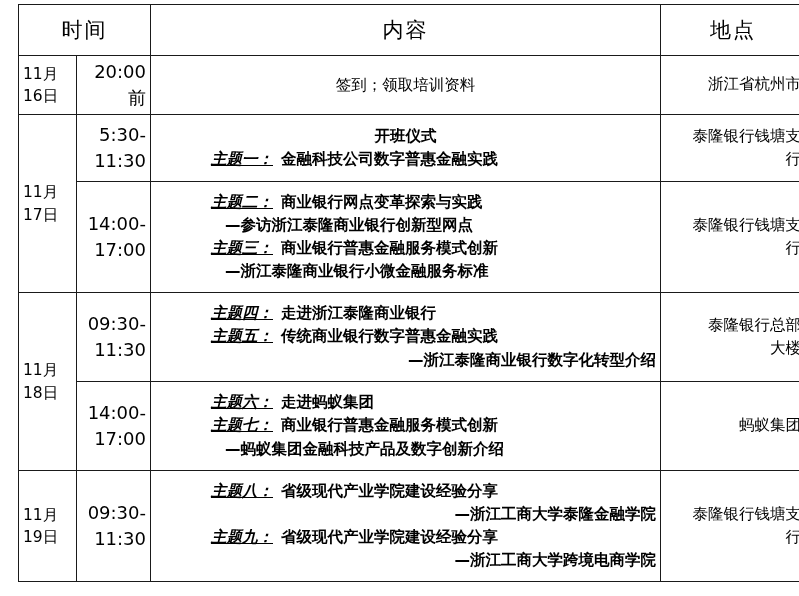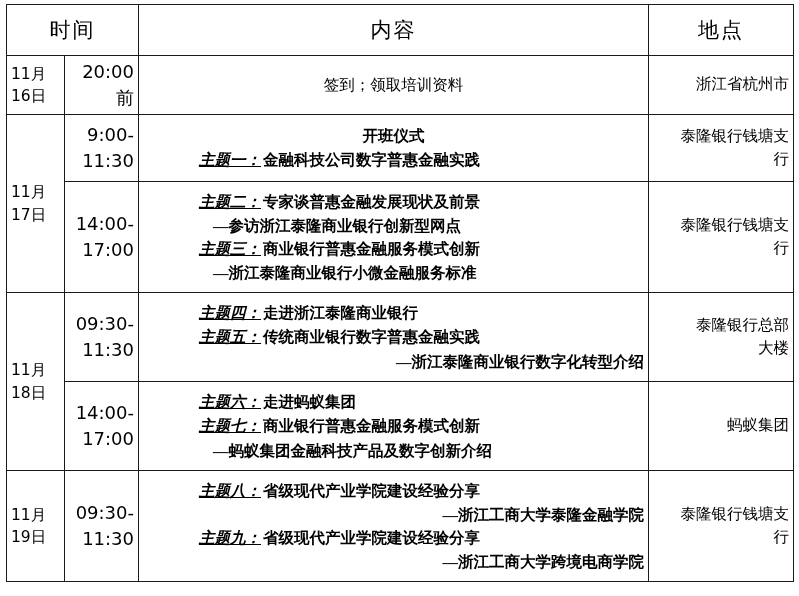--- a/index.html
+++ b/index.html
@@ -11,21 +11,21 @@
     width: 799px;
     height: 596px;
     font-family: "DejaVu Sans", "Liberation Sans", sans-serif;
     color: #000000;
     overflow: hidden;
   }
   .sheet {
     width: 799px;
     height: 492px;
     box-sizing: border-box;
-    padding: 4px 6px 4px 6px;
+    padding: 4px 6px 4px 18px;
   }
   table.schedule {
     border-collapse: collapse;
     width: 787px;
     table-layout: fixed;
   }
   table.schedule td, table.schedule th {
     border: 1.5px solid #1a1a1a;
     padding: 2px 4px;
     vertical-align: middle;
@@ -76,25 +76,24 @@
   .line {
     white-space: nowrap;
   }
   .line.center {
     text-align: center;
   }
   .topic {
     font-weight: bold;
     font-style: italic;
     text-decoration: underline;
-    margin-right: 2px;
+    margin-right: 8px;
   }
   .bold {
     font-weight: bold;
-    font-family: Liberation Serif, serif;
   }
   .indent-1 { padding-left: 56px; }
   .indent-2 { padding-left: 70px; }
   .indent-3 { padding-left: 84px; text-align: right; }
 </style>
 </head>
 <body>
 
 <div class="sheet">
   <table class="schedule">
@@ -123,40 +122,40 @@
         <td class="cell-center" style="height:54px;">签到；领取培训资料</td>
         <td class="cell-place">浙江省杭州市</td>
       </tr>
 
       <tr>
         <td class="cell-date" rowspan="2">
           <div class="line">11月</div>
           <div class="line">17日</div>
         </td>
         <td class="cell-time">
-          <div class="line">9:00-</div>
+          <div class="line">5:30-</div>
           <div class="line">11:30</div>
         </td>
         <td class="cell-content" style="height:62px;">
           <div class="line center bold">开班仪式</div>
           <div class="line indent-1"><span class="topic">主题一：</span><span class="bold">金融科技公司数字普惠金融实践</span></div>
         </td>
         <td class="cell-place">
           <div class="line">泰隆银行钱塘支</div>
           <div class="line">行</div>
         </td>
       </tr>
 
       <tr>
         <td class="cell-time">
           <div class="line">14:00-</div>
           <div class="line">17:00</div>
         </td>
         <td class="cell-content" style="height:106px;">
-          <div class="line indent-1"><span class="topic">主题二：</span><span class="bold">专家谈普惠金融发展现状及前景</span></div>
+          <div class="line indent-1"><span class="topic">主题二：</span><span class="bold">商业银行网点变革探索与实践</span></div>
           <div class="line bold indent-2">—参访浙江泰隆商业银行创新型网点</div>
           <div class="line indent-1"><span class="topic">主题三：</span><span class="bold">商业银行普惠金融服务模式创新</span></div>
           <div class="line bold indent-2">—浙江泰隆商业银行小微金融服务标准</div>
         </td>
         <td class="cell-place">
           <div class="line">泰隆银行钱塘支</div>
           <div class="line">行</div>
         </td>
       </tr>
 

